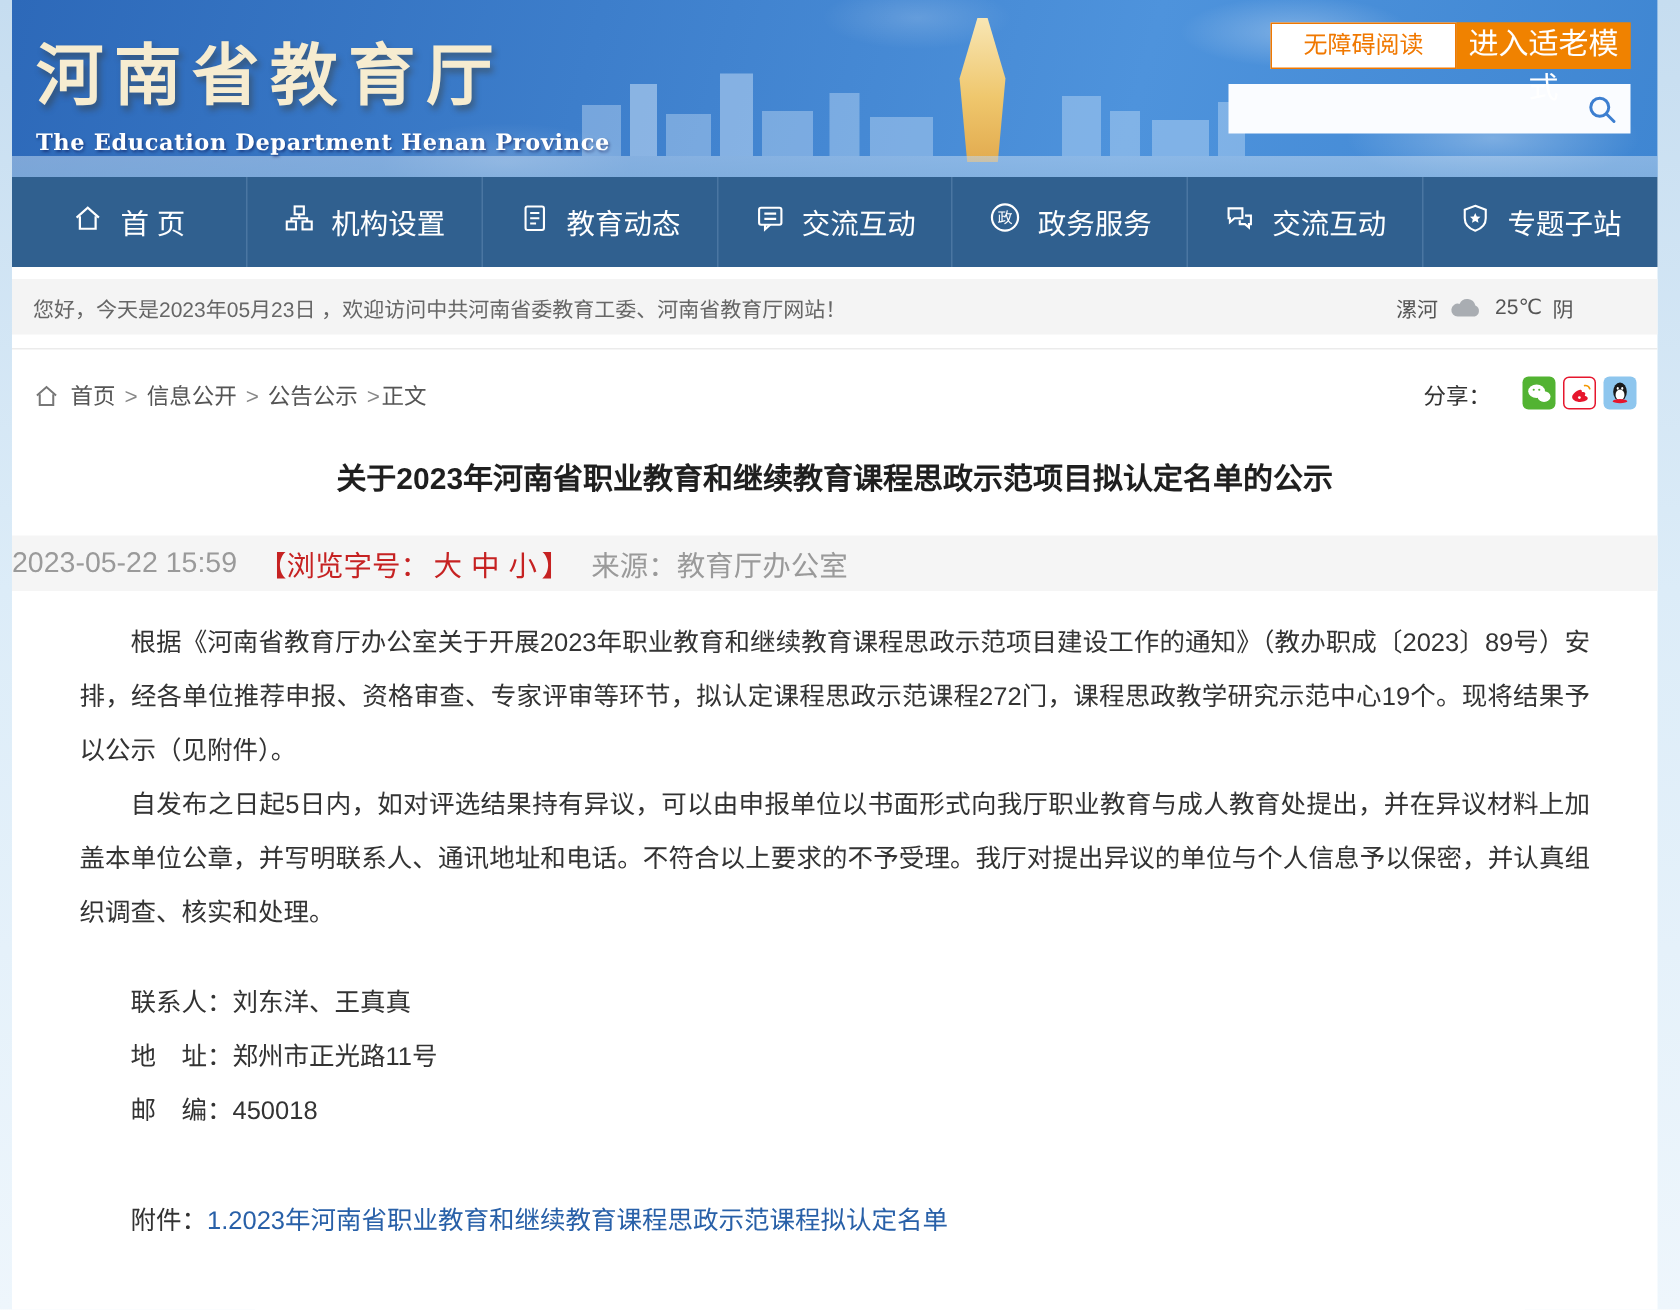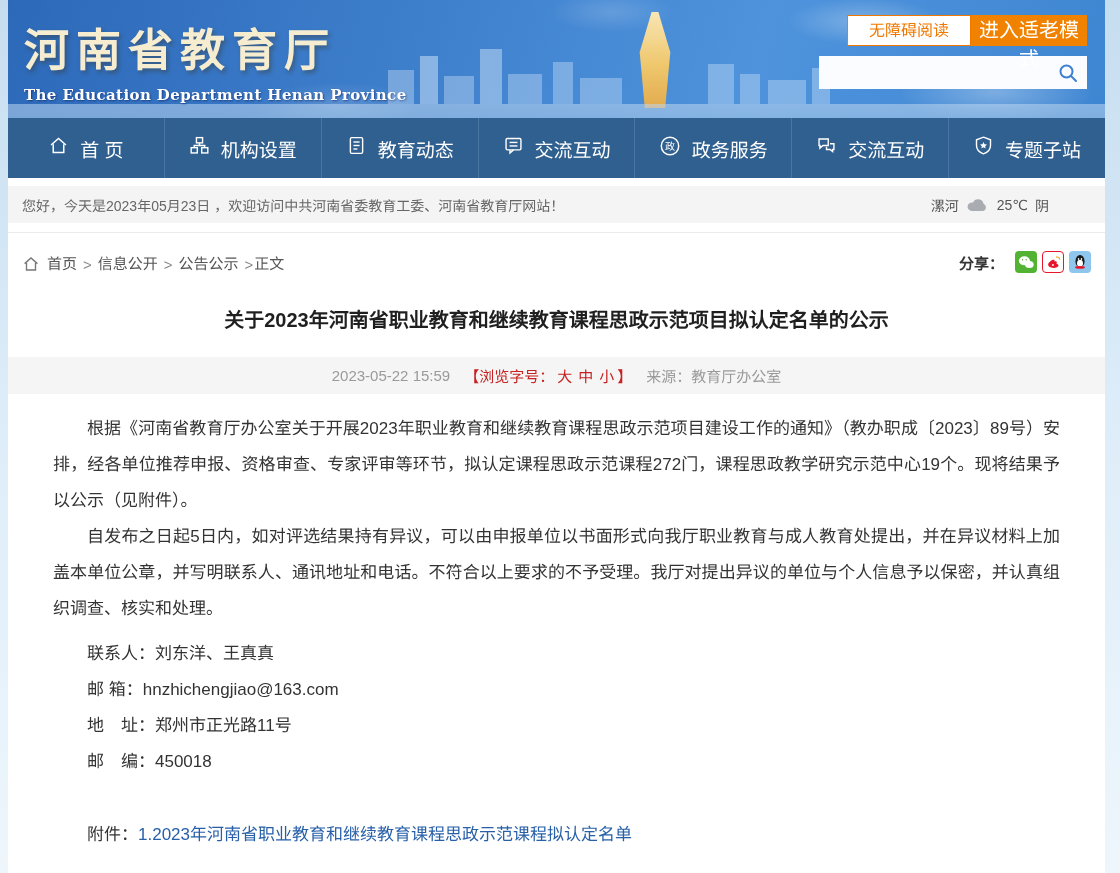--- a/index.html
+++ b/index.html
@@ -67,35 +67,35 @@
   .notice-left { flex: 1; }
   .weather { display: flex; align-items: center; gap: 7px; color: #555; margin-right: 42px; }
 
   
   .crumbrow { margin-top: 9px; border-top: 1px solid #ebebeb; height: 41px; display: flex;
     align-items: flex-end; padding: 0 14px; font-size: 15px; color: #555; }
   .crumbrow .crumb { cursor: pointer; }
   .crumb-sep { color: #888; padding: 0 6px; }
   .crumb-home-icon { margin-right: 7px; display: inline-flex; }
   .share { margin-left: auto; display: flex; align-items: center; }
-  .share-label { font-size: 15px; font-weight: bold; color: #333; margin-right: 6px; }
+  .share-label { font-size: 15px; font-weight: normal; color: #333; margin-right: 16px; }
   .share-ico { width: 22px; height: 22px; border-radius: 4px; margin-left: 5px; cursor: pointer;
     display: inline-flex; align-items: center; justify-content: center; }
 
   
   .title { margin: 26px 40px 0; text-align: center; font-size: 20px; font-weight: bold;
     color: #1f1f1f; line-height: 42px; }
   .meta { margin-top: 16px; height: 37px; background: #f5f5f5; display: flex; align-items: center;
-    justify-content: center; font-size: 15px; color: #9a9a9a; }
+    justify-content: flex-start; font-size: 19px; color: #9a9a9a; }
   .meta .gap { width: 14px; }
   .meta .red { color: #c62222; }
   .meta .size-btn { color: #c62222; cursor: pointer; padding: 0 3px; }
   .article-body { padding: 17px 45px 40px; font-size: 17px; color: #333; }
   .article-body p { line-height: 36px; text-align: justify; text-indent: 2em; }
-  .contact-block { margin-top: 9px; }
+  .contact-block { margin-top: 24px; }
   .attachment { margin-top: 37px; line-height: 36px; text-indent: 2em; font-size: 17px; color: #333; }
   .attach-link { color: #2860a8; text-decoration: none; cursor: pointer; }
 </style>
 </head>
 <body>
 
 <div class="page">
 
   <div class="header">
     <div class="clouds"></div>
@@ -268,21 +268,20 @@
     <span class="gap"></span>
     <span>来源：教育厅办公室</span>
   </div>
 
   <div class="article-body">
     <p>根据《河南省教育厅办公室关于开展2023年职业教育和继续教育课程思政示范项目建设工作的通知》（教办职成〔2023〕89号）安排，经各单位推荐申报、资格审查、专家评审等环节，拟认定课程思政示范课程272门，课程思政教学研究示范中心19个。现将结果予以公示（见附件）。</p>
     <p>自发布之日起5日内，如对评选结果持有异议，可以由申报单位以书面形式向我厅职业教育与成人教育处提出，并在异议材料上加盖本单位公章，并写明联系人、通讯地址和电话。不符合以上要求的不予受理。我厅对提出异议的单位与个人信息予以保密，并认真组织调查、核实和处理。</p>
 
     <div class="contact-block">
       <p>联系人：刘东洋、王真真</p>
-      <p>邮 箱：hnzhichengjiao@163.com</p>
       <p>地　址：郑州市正光路11号</p>
       <p>邮　编：450018</p>
     </div>
 
     <div class="attachment">
       <span>附件：</span><a class="attach-link">1.2023年河南省职业教育和继续教育课程思政示范课程拟认定名单</a>
     </div>
   </div>
 
 </div>

